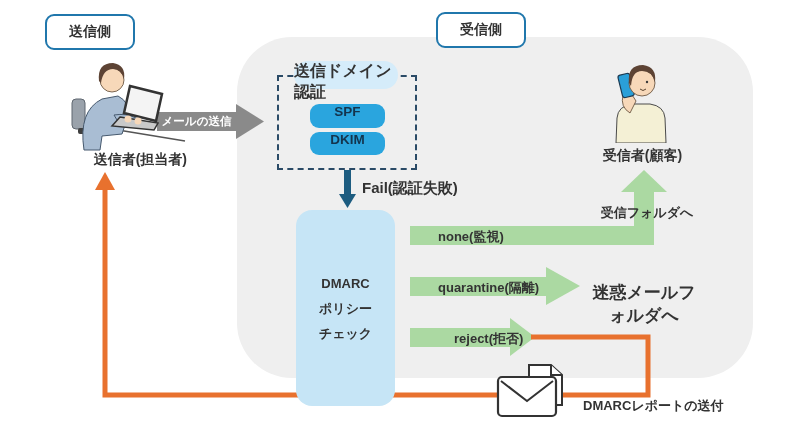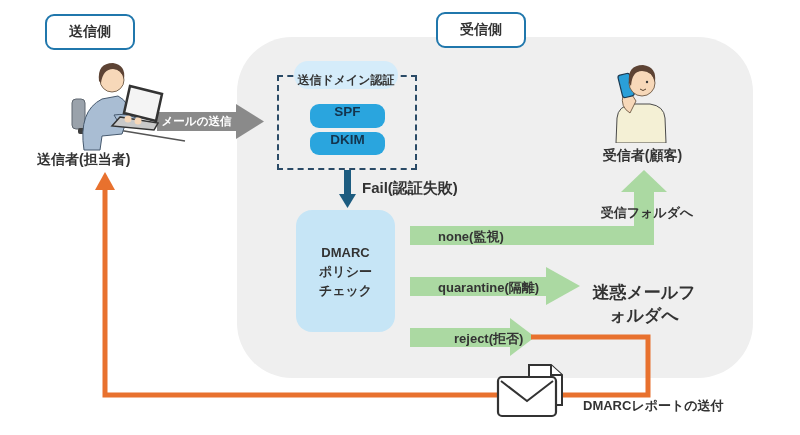--- a/index.html
+++ b/index.html
@@ -8,32 +8,32 @@
   .abs{position:absolute;}
   #panel{left:237px;top:37px;width:516px;height:341px;border-radius:55px;background:#efefef;z-index:1;}
   .side-label{width:90px;height:36px;background:#fff;border:2px solid #2077ac;border-radius:9px;
       display:flex;align-items:center;justify-content:center;font-size:14px;font-weight:bold;
       z-index:6;box-sizing:border-box;}
   #side-sender{left:45px;top:14px;}
   #side-receiver{left:436px;top:12px;}
   #arrow-layer{left:0;top:0;width:800px;height:435px;z-index:2;}
   #mail-send-label{left:157px;top:114px;width:79px;text-align:center;color:#fff;
       font-size:11.5px;font-weight:bold;z-index:6;}
-  #sender-label{left:37px;top:151px;width:150px;text-align:left;font-size:14px;font-weight:bold;z-index:6;}
+  #sender-label{left:37px;top:151px;width:150px;text-align:right;font-size:14px;font-weight:bold;z-index:6;}
   #auth-box{left:277px;top:75px;width:140px;height:95px;border:2px dashed #2a4a66;z-index:3;box-sizing:border-box;}
   #auth-title{left:294px;top:61px;width:104px;height:28px;background:#d5ecfa;border-radius:14px;
-      display:flex;align-items:flex-end;justify-content:center;font-size:12px;font-weight:bold;z-index:4;}
+      display:flex;align-items:flex-start;justify-content:center;font-size:16px;font-weight:bold;z-index:4;}
   .chip{left:310px;width:75px;background:#2aa5de;border-radius:9px;color:#14344d;
       display:flex;justify-content:center;font-size:13.5px;font-weight:bold;z-index:4;}
   #spf{top:104px;height:24px;}
   #dkim{top:132px;height:23px;}
   #fail-label{left:362px;top:179px;font-size:15px;font-weight:bold;z-index:6;}
-  #dmarc-box{left:296px;top:210px;width:99px;height:122px;border-radius:16px;background:#c6e5f6;
+  #dmarc-box{left:296px;top:210px;width:99px;height:196px;border-radius:16px;background:#c6e5f6;
       display:flex;flex-direction:column;align-items:center;justify-content:center;
-      font-size:13px;font-weight:bold;line-height:19px;z-index:3;text-align:center;}
+      font-size:13px;font-weight:bold;line-height:19px;z-index:3;text-align:center;gap:6px;}
   .bar-label{font-size:13px;font-weight:bold;z-index:6;}
   #none-label{left:438px;top:228px;}
   #quarantine-label{left:438px;top:279px;}
   #reject-label{left:454px;top:330px;}
   #inbox-label{left:600px;top:204px;width:94px;text-align:center;font-size:13px;font-weight:bold;z-index:6;}
   #spam-label{left:586px;top:281px;width:116px;text-align:center;font-size:17px;font-weight:bold;z-index:6;}
   #receiver-label{left:585px;top:147px;width:115px;text-align:center;font-size:14px;font-weight:bold;z-index:6;}
   #report-label{left:583px;top:397px;font-size:13px;font-weight:bold;z-index:6;}
   #sender-ill{left:62px;top:55px;z-index:4;}
   #receiver-ill{left:592px;top:61px;z-index:4;}

